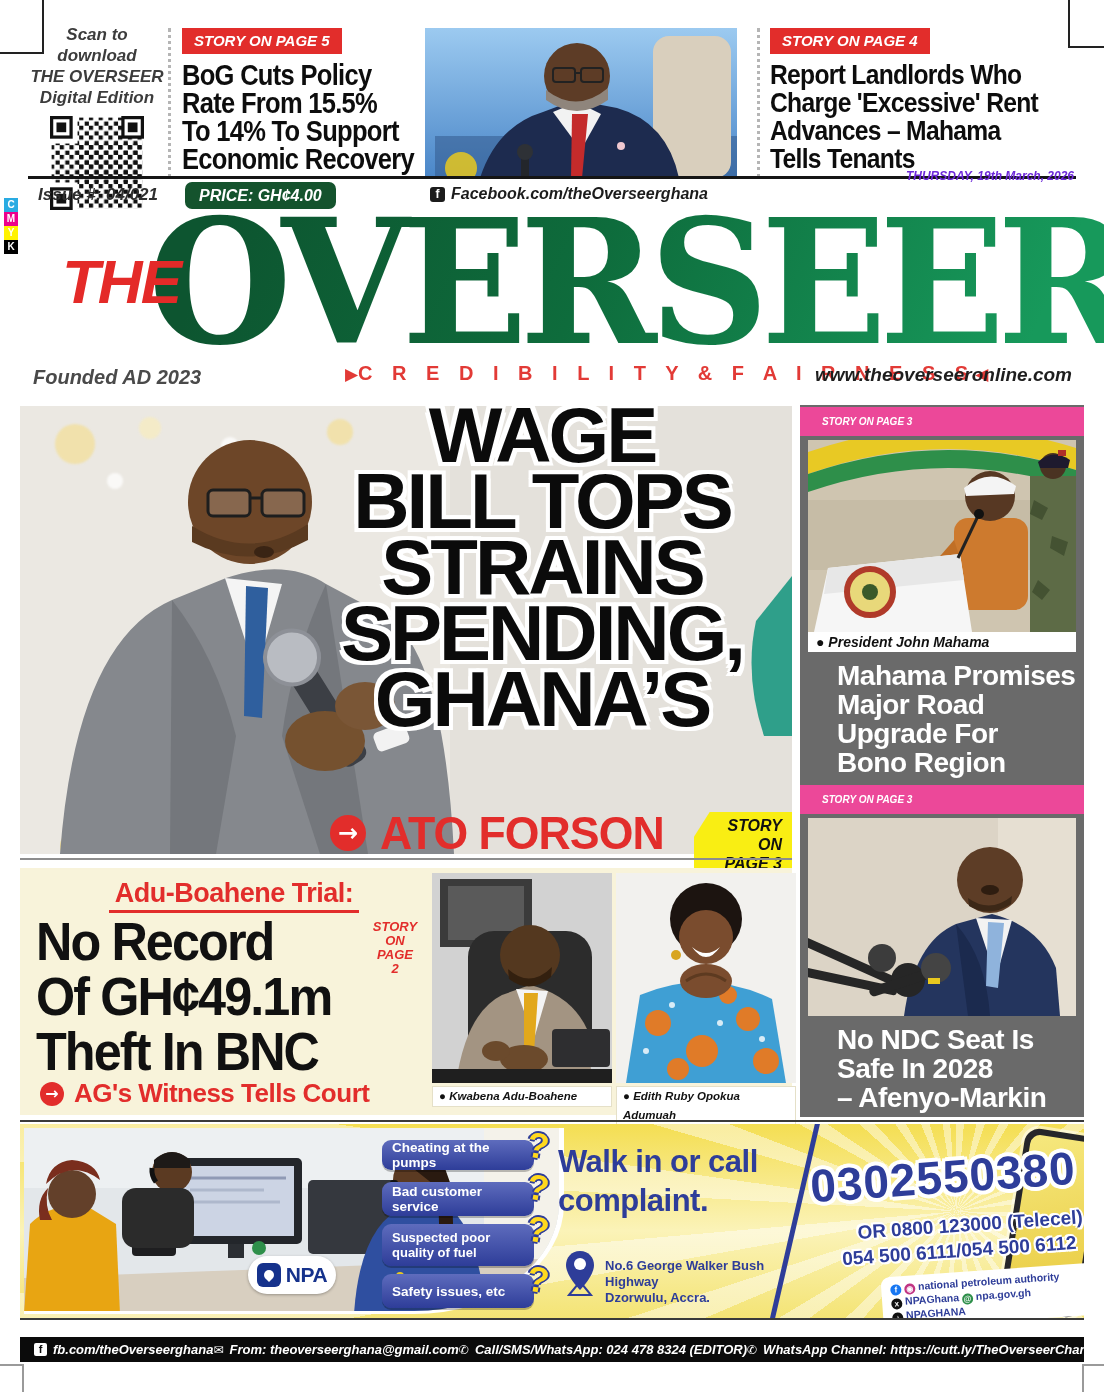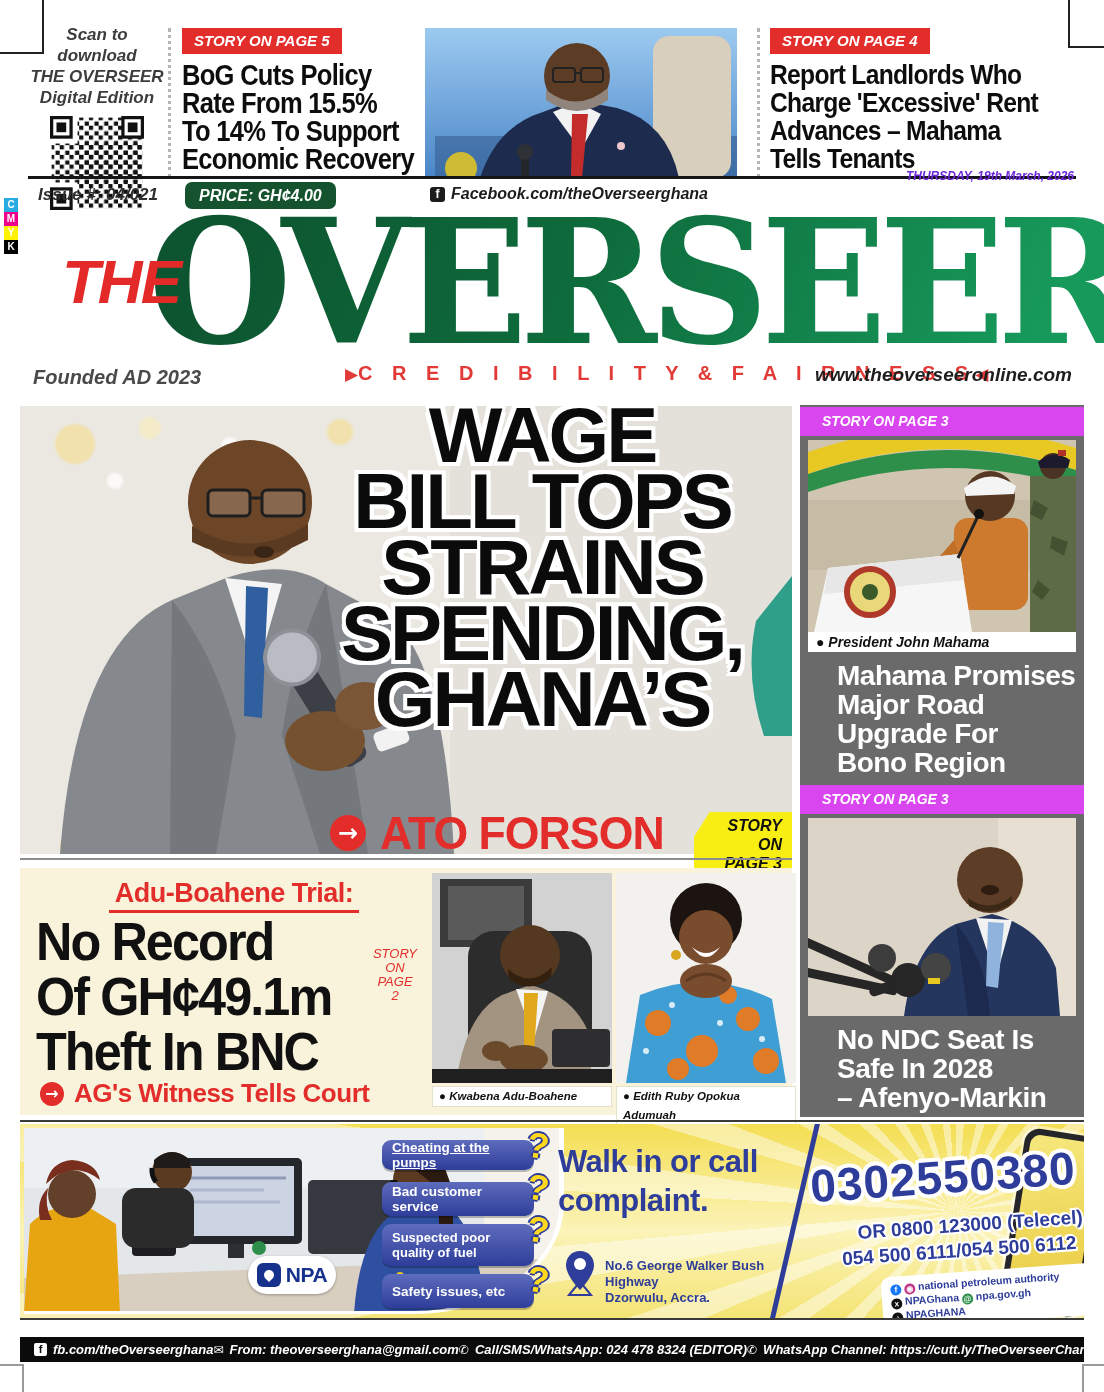--- a/index.html
+++ b/index.html
@@ -42,35 +42,35 @@
             text-shadow:3px 0 0 #fff,-3px 0 0 #fff,0 3px 0 #fff,0 -3px 0 #fff,
             2px 2px 0 #fff,-2px -2px 0 #fff,2px -2px 0 #fff,-2px 2px 0 #fff,
             4px 4px 0 #fff,-4px -4px 0 #fff,4px -4px 0 #fff,-4px 4px 0 #fff;}
   .arrow-circ{display:inline-flex;align-items:center;justify-content:center;border-radius:50%;
               background:#e22d2b;color:#fff;font-weight:bold;font-family:"DejaVu Sans",sans-serif;}
   .yellow-badge{background:#f9ee13;color:#111;font-style:italic;font-weight:bold;font-size:16px;
                 line-height:19px;text-align:right;padding:4px 10px 4px 16px;
                 clip-path:polygon(16% 0,100% 0,100% 100%,0 100%,0 38%);}
   
   .side{position:absolute;left:800px;top:405px;width:284px;height:712px;background:#6a6a6a;}
-  .side .banner{position:absolute;left:0;width:284px;height:29px;background:#d946ef;color:#fff;
-                font-style:italic;font-weight:bold;font-size:14px;line-height:29px;padding-left:22px;
+  .side .banner{position:absolute;left:0;width:284px;height:29px;background:#ec4899;color:#fff;
+                font-style:italic;font-weight:bold;font-size:10px;line-height:29px;padding-left:22px;
                 box-sizing:border-box;}
   .side .photo{position:absolute;left:8px;width:268px;overflow:hidden;background:#cfc5b4;}
   .side .cap{position:absolute;left:0;bottom:0;width:100%;background:#fff;color:#111;
              font-style:italic;font-weight:bold;font-size:14px;line-height:20px;padding-left:8px;box-sizing:border-box;}
   .side .headline{position:absolute;left:10px;width:266px;color:#fff;font-weight:bold;
                   font-size:28px;line-height:29px;letter-spacing:-.5px;margin-left:27px;}
   
   .trial{position:absolute;left:20px;top:868px;width:772px;height:247px;background:#f8f3da;}
   .trial .kicker{color:#e22d2b;font-weight:bold;font-size:27px;border-bottom:3px solid #e22d2b;
                  padding:0 6px 1px 6px;display:inline-block;letter-spacing:-.5px;}
   .trial .bighead{font-weight:bold;color:#111;font-size:53px;line-height:55px;letter-spacing:-2px;
                   transform:scaleX(.95);transform-origin:0 0;white-space:nowrap;}
-  .trial .note{color:#e22d2b;font-style:italic;font-weight:normal;font-size:13px;line-height:14px;text-align:center;margin-top:27px;}
+  .trial .note{color:#e22d2b;font-style:italic;font-weight:bold;font-size:13px;line-height:14px;text-align:center;}
   .trial .sub{color:#e22d2b;font-weight:bold;font-size:26px;letter-spacing:-.5px;}
   .tphoto{position:absolute;top:5px;width:180px;height:232px;}
   .tphoto .img{width:180px;height:210px;overflow:hidden;background:#ddd;}
   .tphoto .cap{margin-top:3px;background:#fff;color:#111;font-style:italic;font-weight:bold;
                font-size:11.5px;line-height:19px;padding-left:6px;border:1px solid #e5e0c8;box-sizing:border-box;}
   
   .ad{position:absolute;left:20px;top:1124px;width:1064px;height:194px;overflow:hidden;
       background:linear-gradient(180deg,#f4de52,#fbf3b8 55%,#f4e475);}
   .ad .rays{position:absolute;inset:0;
       background:repeating-conic-gradient(from 0deg at 88% 45%,rgba(255,255,255,.45) 0 5deg,rgba(255,255,255,0) 5deg 13deg);}
@@ -458,21 +458,21 @@
       </svg>
     </div>
 
     <div class="npalogo">
       <span class="glyph">
           <i></i>
         </span>
       <b>NPA</b>
     </div>
 
-    <div class="pillrow" style="top:16px;height:30px;text-decoration:underline;">
+    <div class="pillrow" style="top:16px;height:30px;">
       <span>Cheating at the pumps</span>
         <span class="q">?</span>
     </div>
     <div class="pillrow" style="top:58px;height:34px;">
       <span>Bad customer service</span>
         <span class="q">?</span>
     </div>
     <div class="pillrow" style="top:100px;height:42px;font-size:13px;">
       <span>Suspected poor quality of fuel</span>
         <span class="q">?</span>

